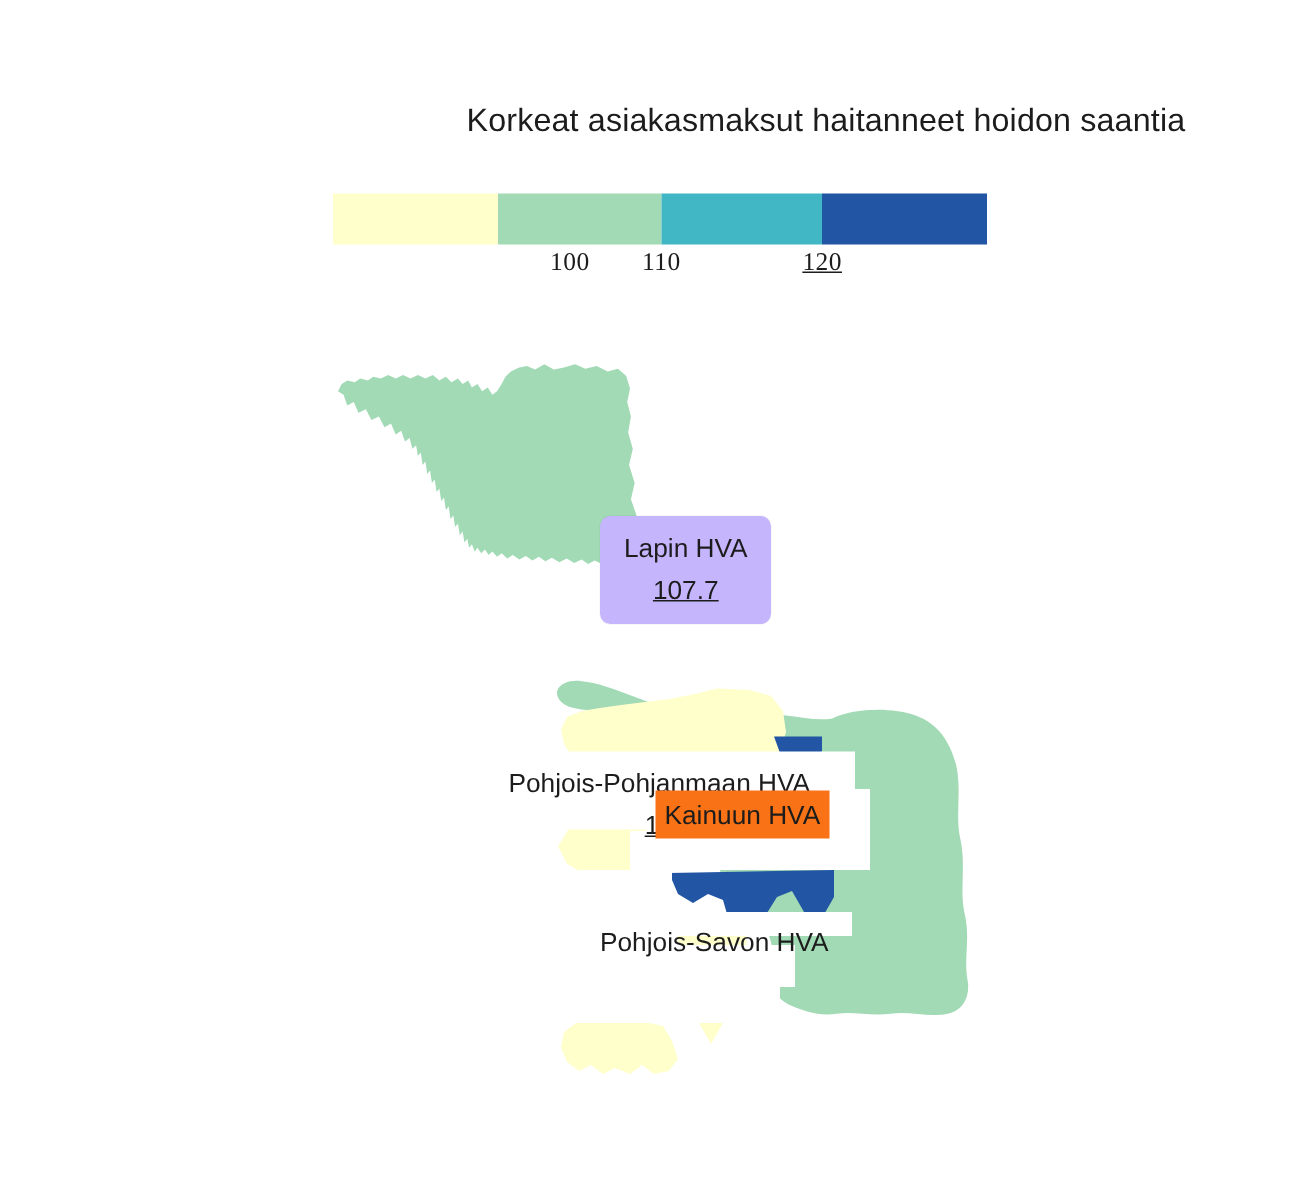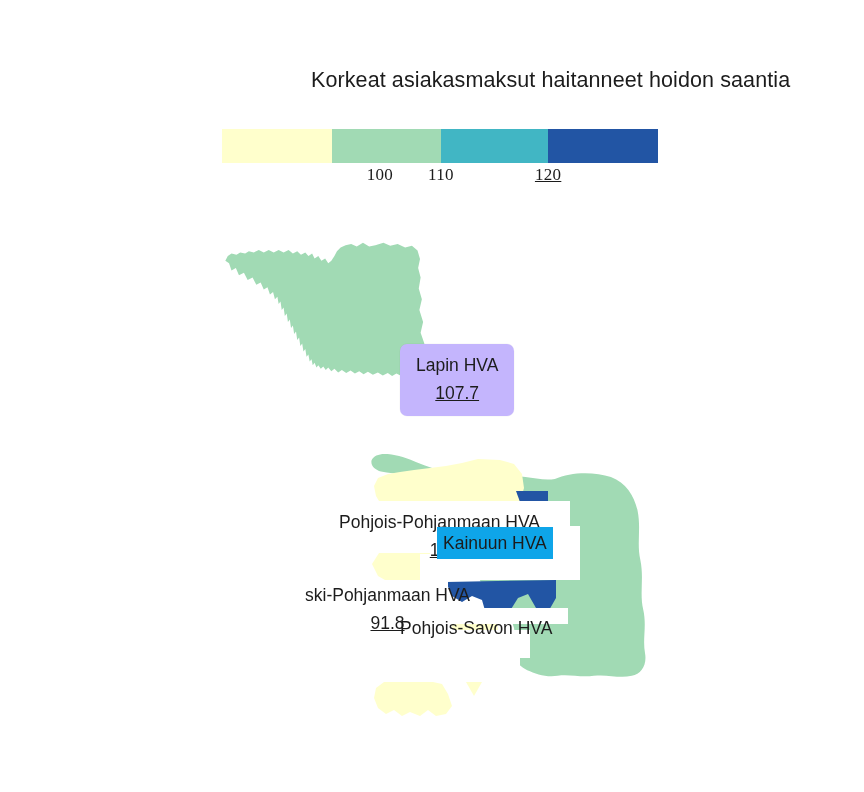--- a/index.html
+++ b/index.html
@@ -106,21 +106,21 @@
 
   
   .map-label.boxed {
     background: #c4b5fd;
     border-radius: 7px;
     padding: 7px 16px 9px 16px;
     box-shadow: 0 0 0 0.5px rgba(0,0,0,0.04);
   }
   
   .map-label.plate {
-    background: #0ea5e9;
+    background: #f97316;
     padding: 2px 6px;
   }
 </style>
 </head>
 <body>
 
 <div id="chart-root">
 
   <div class="chart-title shifted">Korkeat asiakasmaksut haitanneet hoidon saantia</div>
 
@@ -217,24 +217,20 @@
 
   <div class="map-label" style="left:339px;top:492px;">
     <span class="lbl-name">Pohjois-Pohjanmaan HVA</span>
     <span class="lbl-value">10</span>
   </div>
 
   <div class="map-label plate" style="left:437px;top:511px;">
     <span class="lbl-name">Kainuun HVA</span>
   </div>
 
-  <div class="map-label" style="left:305px;top:565px;">
-    <span class="lbl-name">ski-Pohjanmaan HVA</span>
-    <span class="lbl-value">91.8</span>
-  </div>
 
   <div class="map-label" style="left:400px;top:598px;">
     <span class="lbl-name">Pohjois-Savon HVA</span>
   </div>
 
   <div class="map-label" style="left:343px;top:620px;">
   </div>
 
 </div>
 

